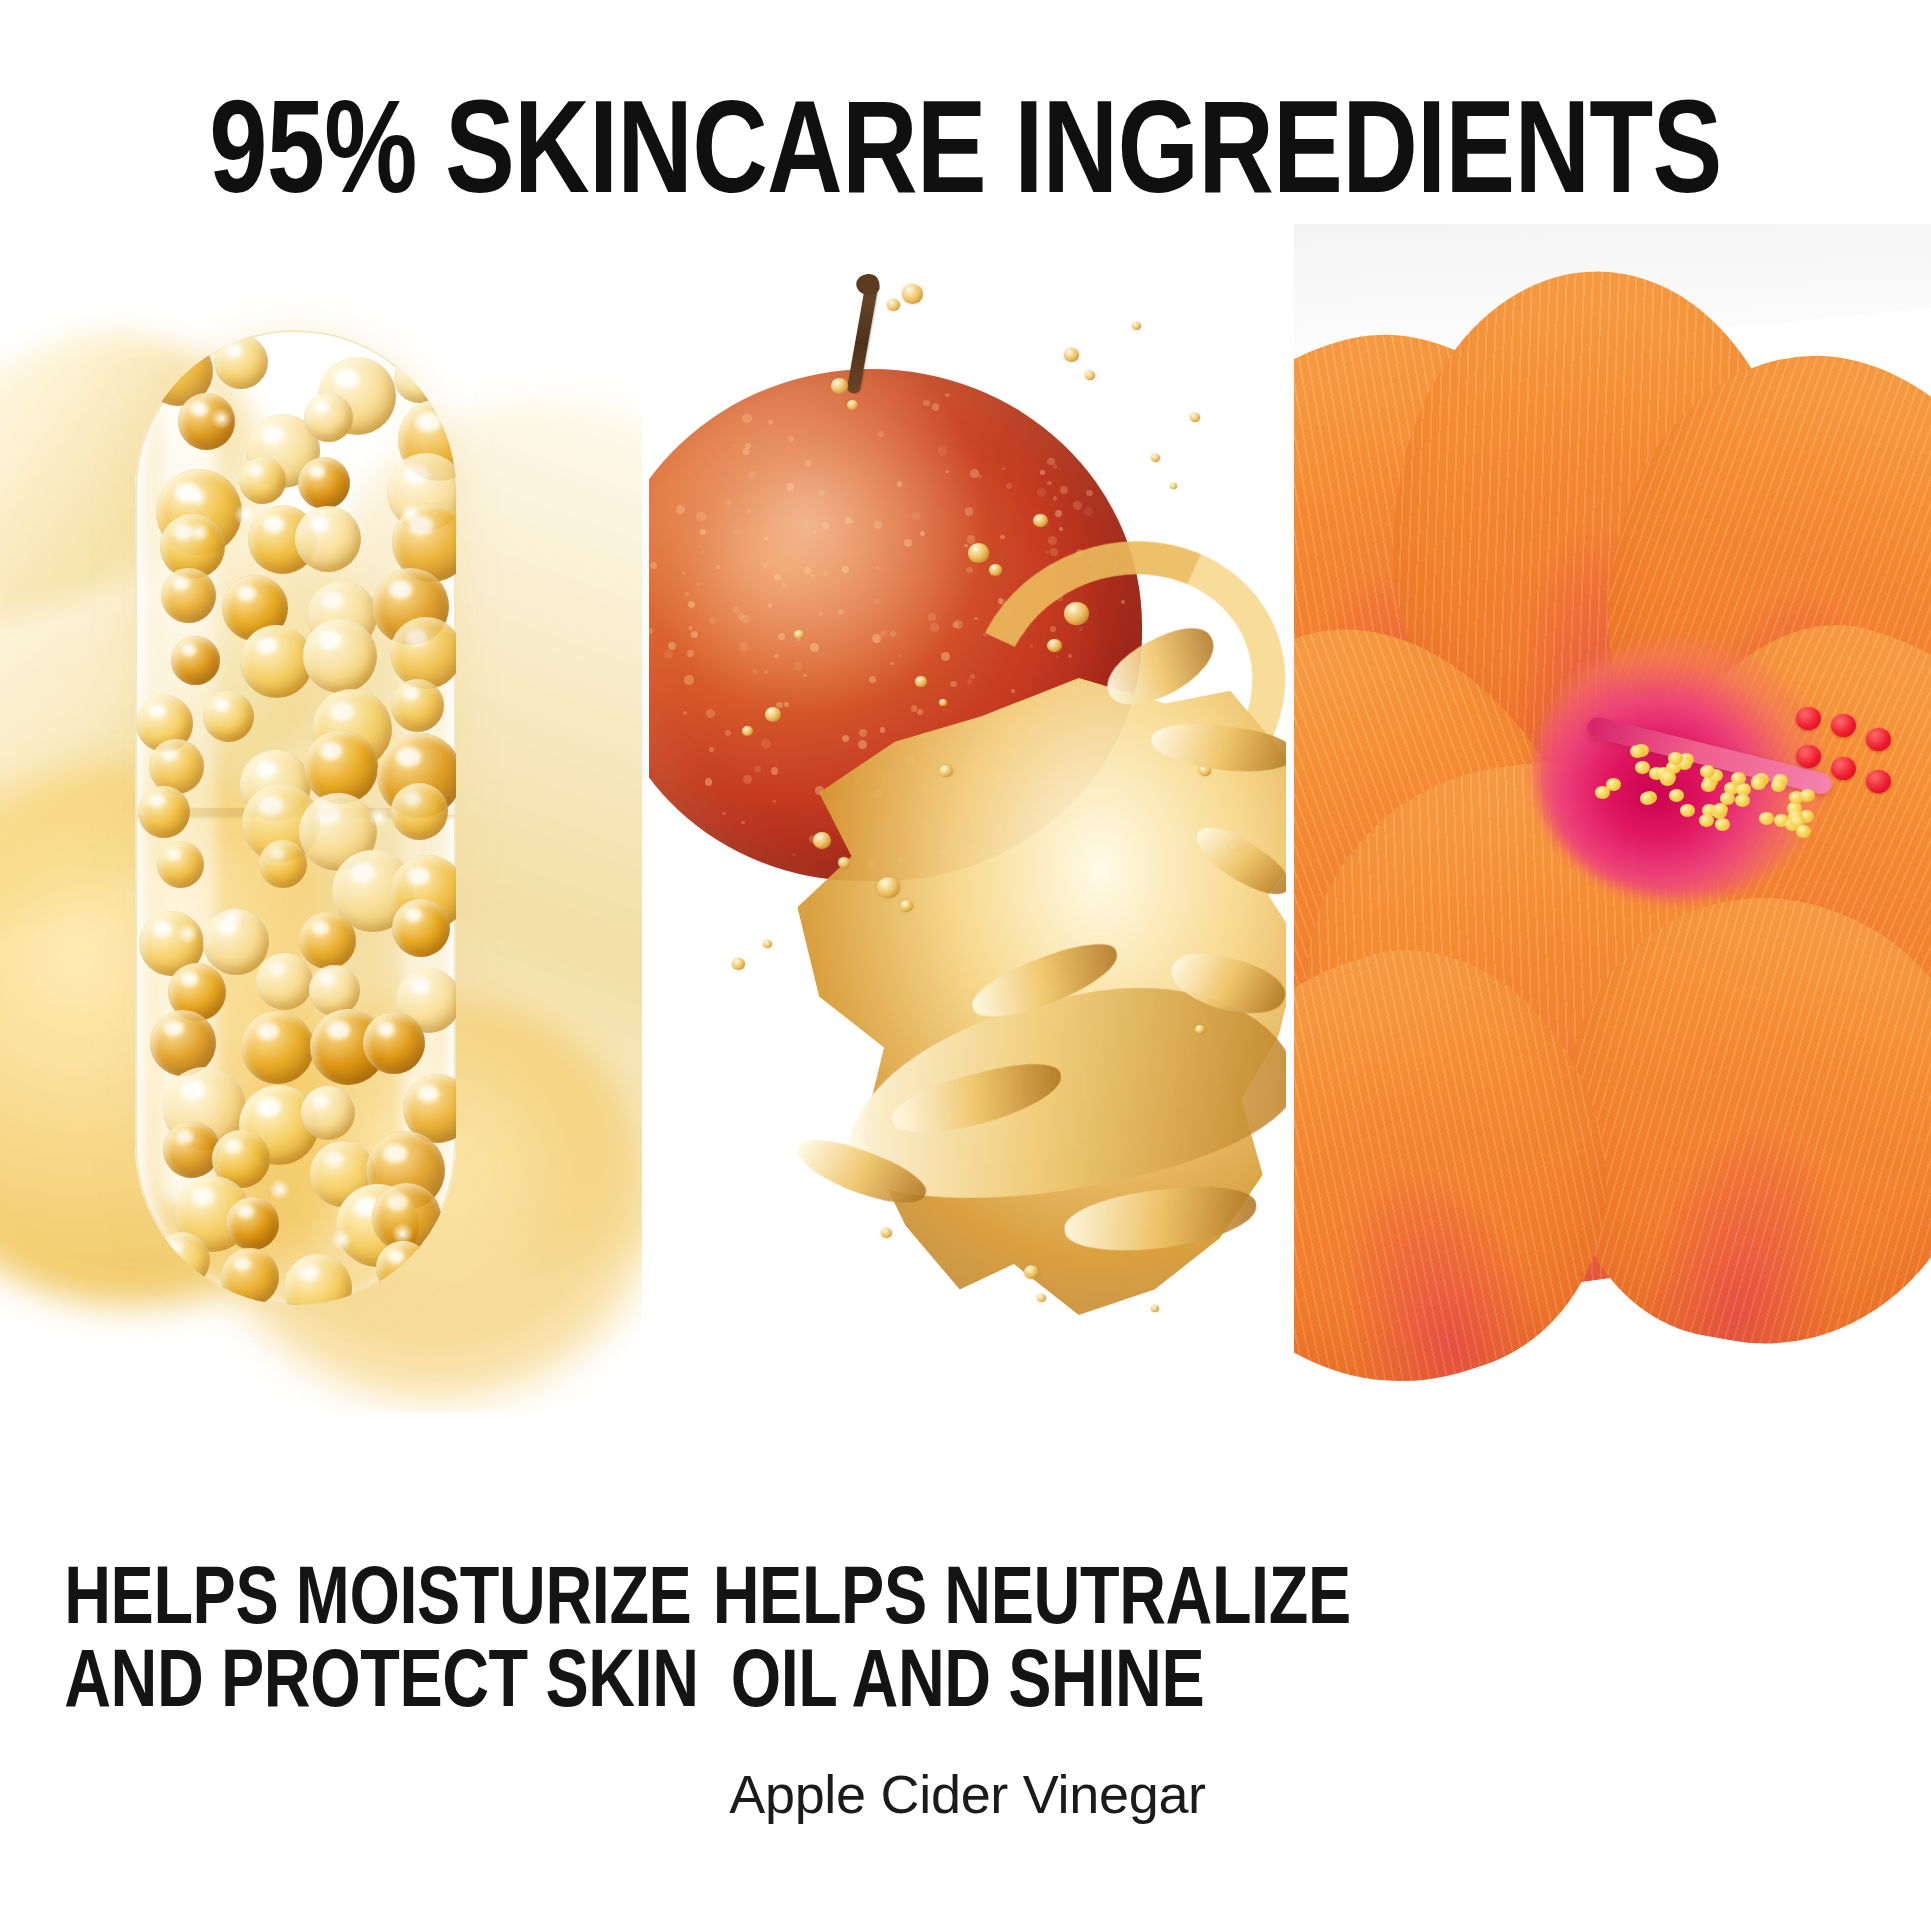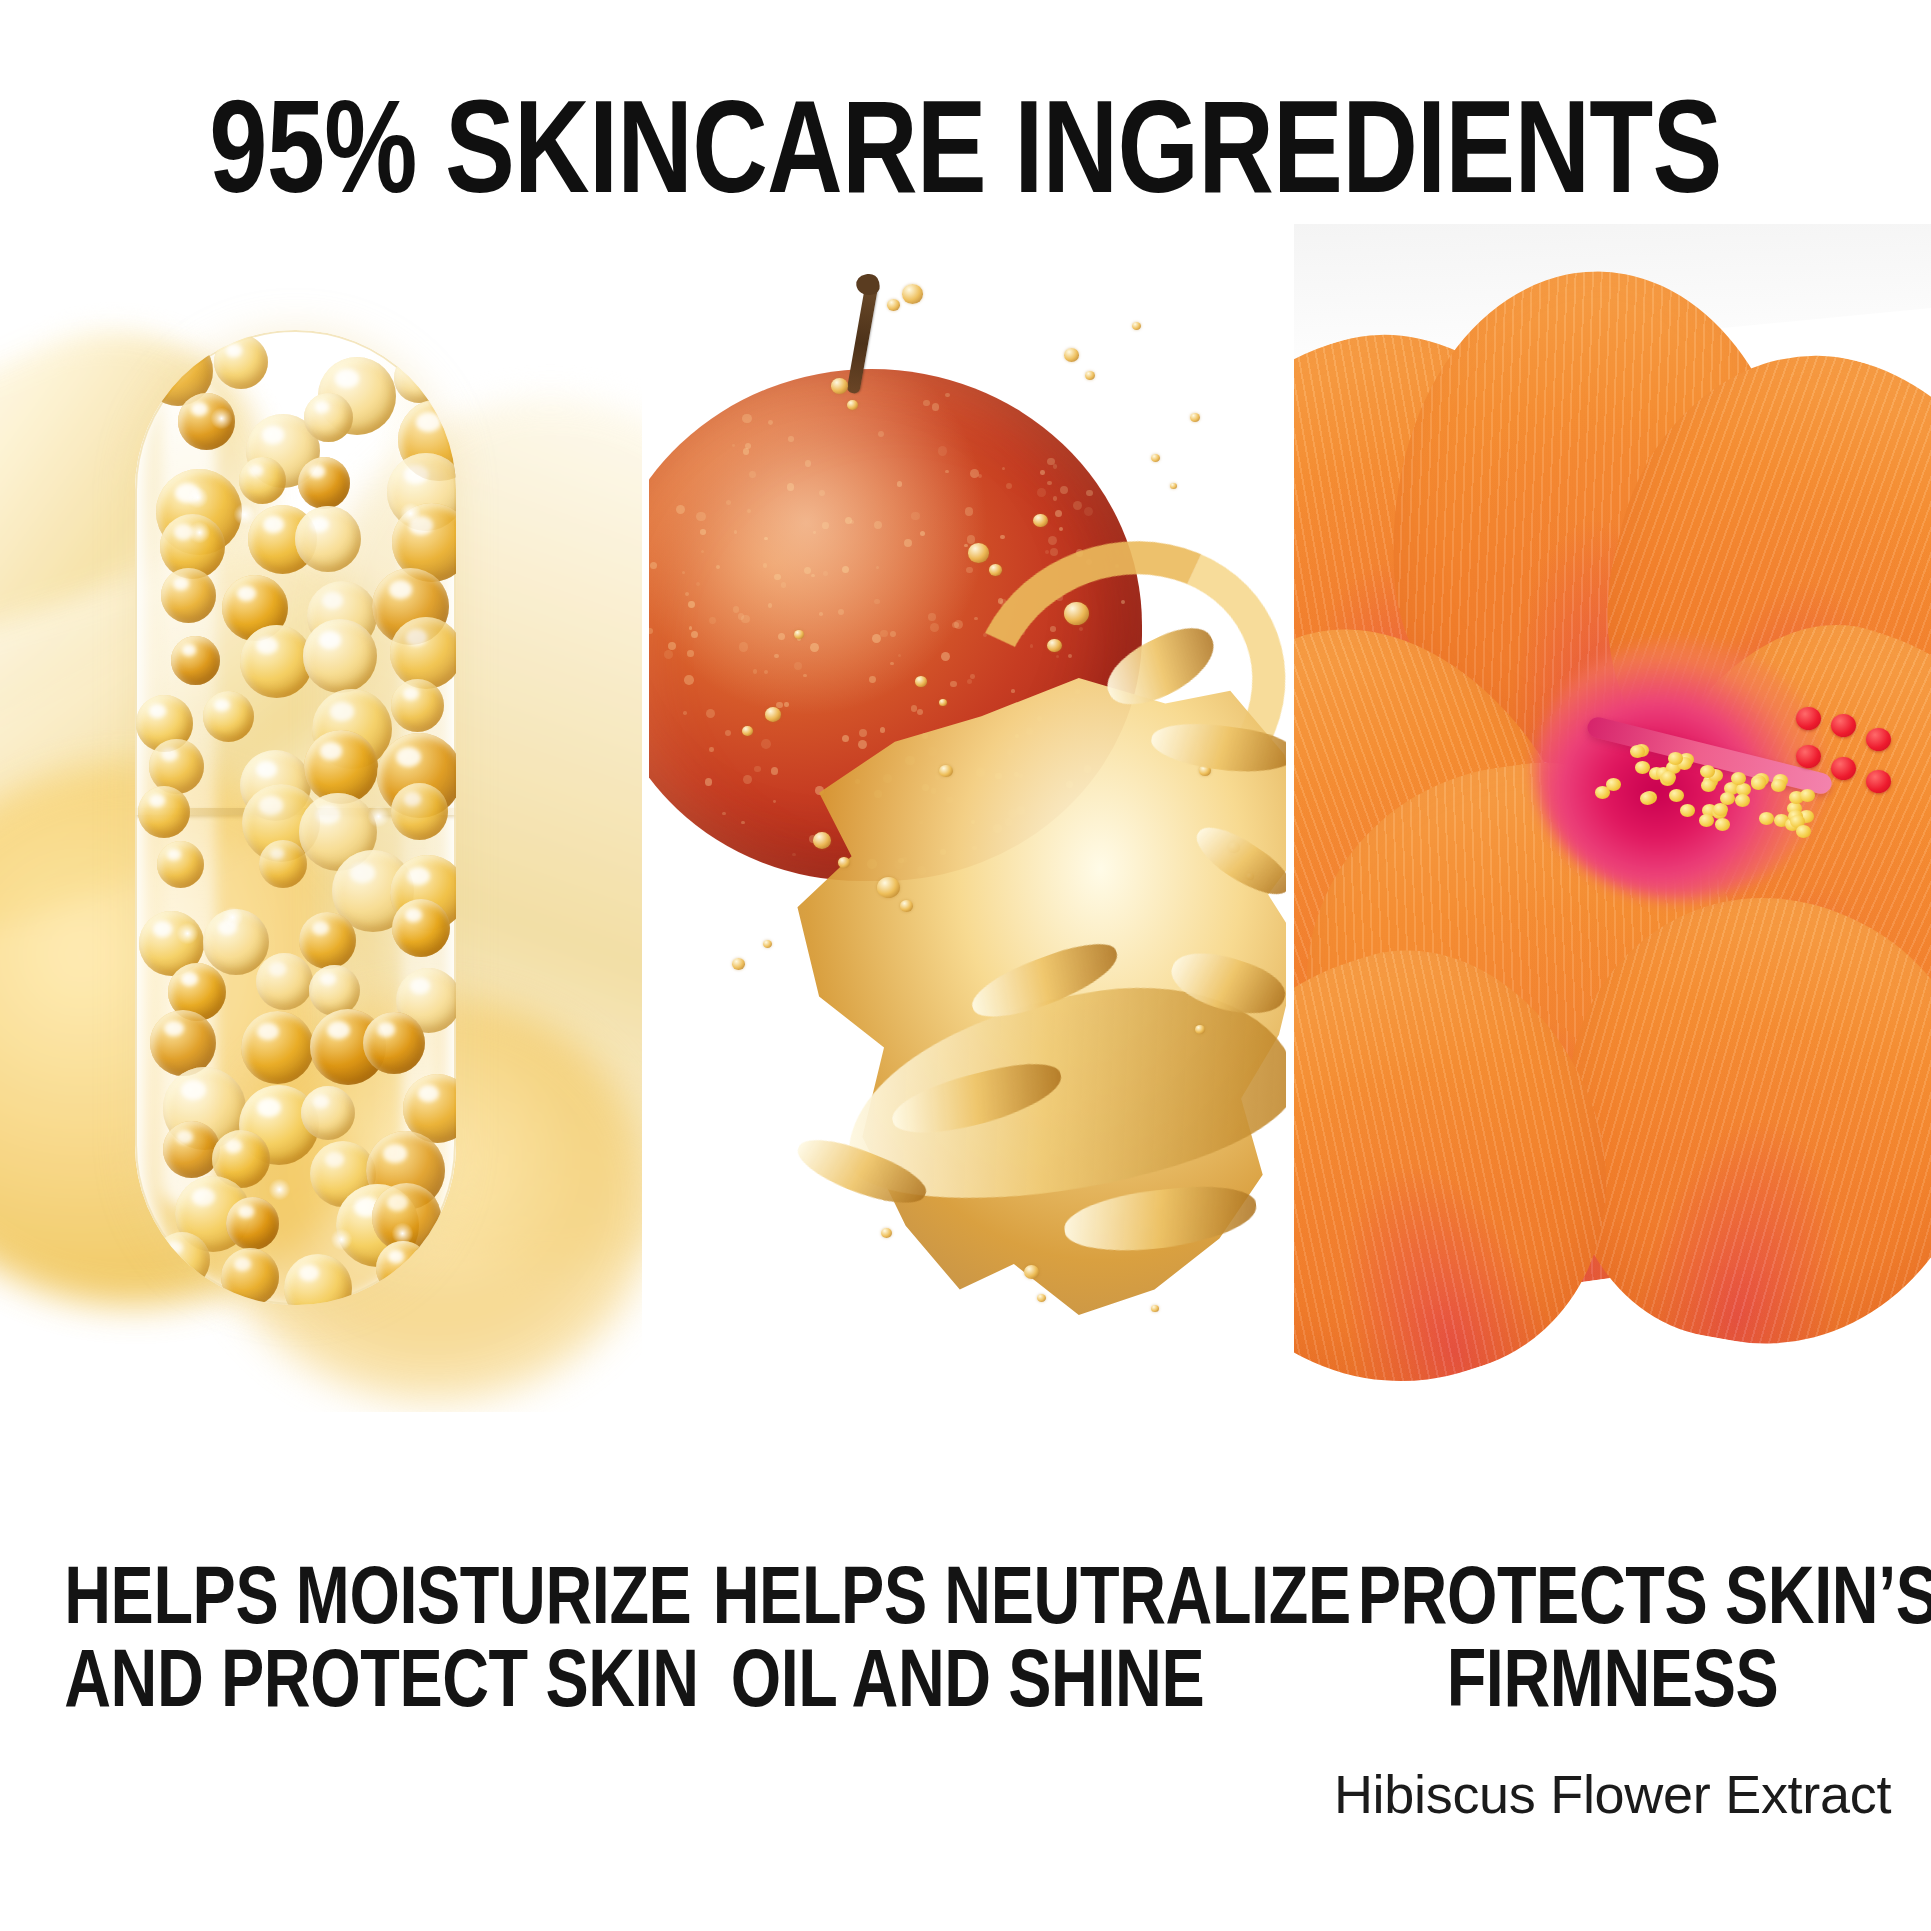--- a/index.html
+++ b/index.html
@@ -769,23 +769,19 @@
   <div class="captions">
 
     <div class="cap-col cc1">
       <div class="cap-title">HELPS MOISTURIZE</div>
       <div class="cap-title">AND PROTECT SKIN</div>
     </div>
 
     <div class="cap-col cc2">
       <div class="cap-title">HELPS NEUTRALIZE</div>
       <div class="cap-title">OIL AND SHINE</div>
+      <div class="cap-sub">Apple Cider Vinegar</div>
     </div>
 
-    <div class="cap-col cc3">
-      <div class="cap-title">PROTECTS SKIN’S</div>
-      <div class="cap-title">FIRMNESS</div>
-      <div class="cap-sub">Hibiscus Flower Extract</div>
-    </div>
 
   </div>
 </div>
 
 
 </body></html>

